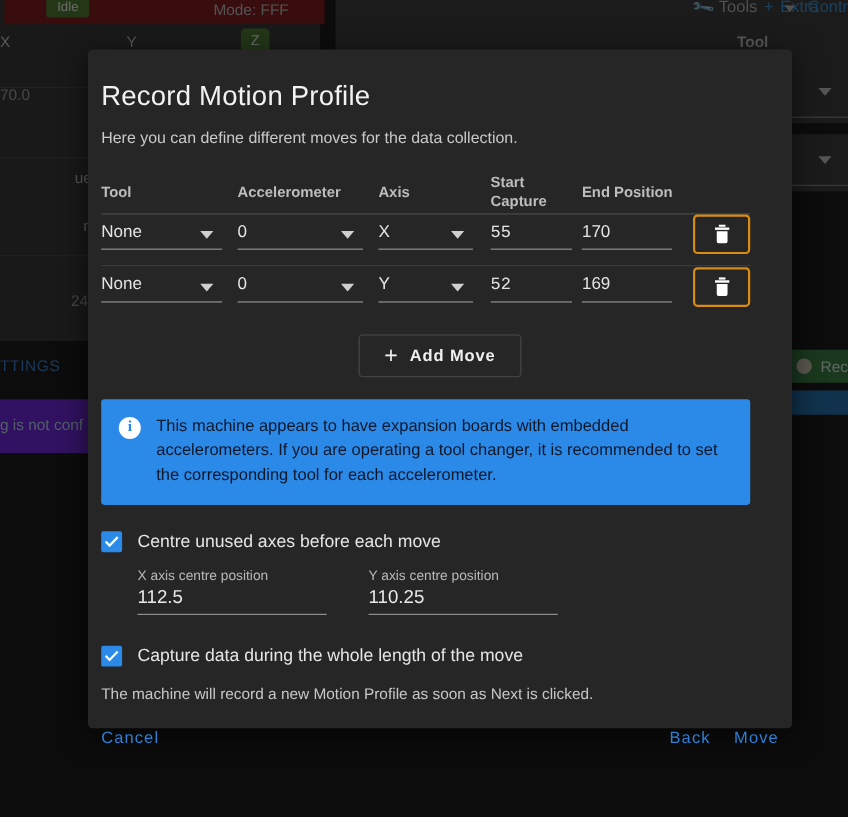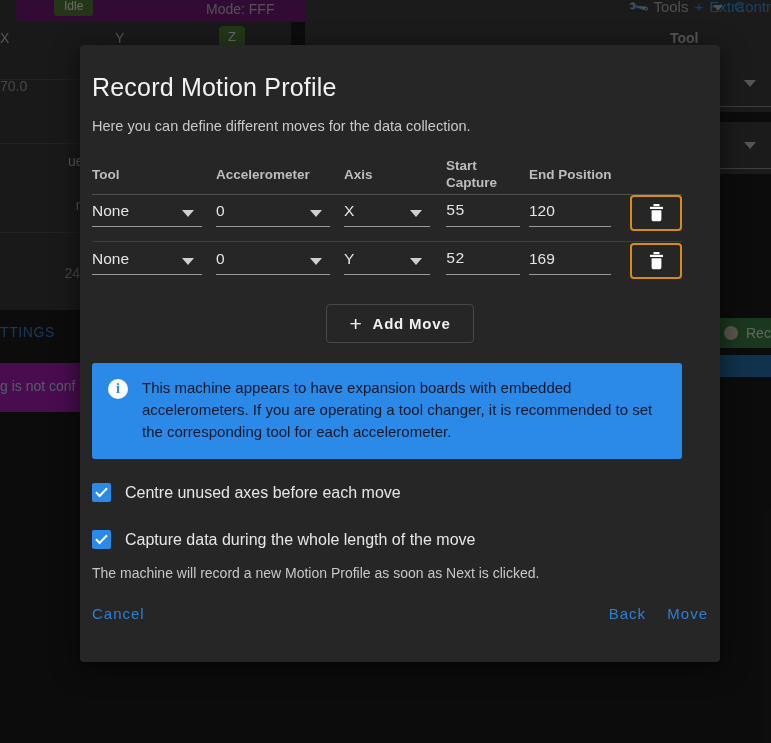--- a/index.html
+++ b/index.html
@@ -12,22 +12,22 @@
   #root { position: relative; width: 771px; height: 743px; }
 
   
   .bg { position: absolute; inset: 0; background: #1c1c1c; }
 
   .bg-panel-left {
     position: absolute; left: 0; top: 0; width: 291px; height: 310px;
     background: #393939;
   }
   .bg-statusbar {
-    position: absolute; left: 16px; top: 0; width: 291px; height: 22px;
-    background: #701a75; display: flex; align-items: center;
+    position: absolute; left: 4px; top: 0; width: 291px; height: 22px;
+    background: #7f1d1d; display: flex; align-items: center;
   }
   .badge-idle {
     position: absolute; left: 38px; top: -4px;
     background: #4e7a33; color: #e8e8e8; font-size: 12px;
     padding: 3px 10px; border-radius: 3px;
   }
   .mode-label {
     position: absolute; left: 190px; top: 1px;
     color: #b7b7b7; font-size: 14px;
   }
@@ -56,21 +56,21 @@
   .bg-vin-value {
     position: absolute; left: 0; top: 265px; width: 105px;
     color: #9c9c9c; font-size: 14px; text-align: right;
   }
   .bg-settings {
     position: absolute; left: 0px; top: 324px;
     color: #3b7cc4; font-size: 14px; letter-spacing: .6px;
   }
   .bg-blue-banner {
     position: absolute; left: 0; top: 363px; width: 96px; height: 49px;
-    background: #a21caf;
+    background: #6d28d9;
   }
   .bg-blue-banner span {
     position: absolute; left: 0px; top: 15px; color: #b5cfe2; font-size: 14px; white-space: nowrap;
   }
 
   
   .bg-panel-right {
     position: absolute; left: 305px; top: 0; width: 466px; height: 60px;
     background: #3c3c3c;
   }
@@ -312,21 +312,21 @@
         <div class="caret k-accel"></div>
         <div class="cell-line l-accel"></div>
 
         <span class="cell cell-val c-axis">X</span>
         <div class="caret k-axis"></div>
         <div class="cell-line l-axis"></div>
 
         <span class="cell cell-val c-start">55</span>
         <div class="cell-line l-start"></div>
 
-        <span class="cell cell-val c-end">120</span>
+        <span class="cell cell-val c-end">170</span>
         <div class="cell-line l-end"></div>
 
         <button class="del-btn">
           <svg width="15" height="18" viewBox="0 0 15 18">
             <rect x="4.5" y="0" width="6" height="2.2" fill="#ffffff"></rect>
             <rect x="1" y="2.8" width="13" height="2.2" fill="#ffffff"></rect>
             <path d="M2.6 6.2 h9.8 v9.4 a1.6 1.6 0 0 1 -1.6 1.6 h-6.6 a1.6 1.6 0 0 1 -1.6 -1.6 z" fill="#ffffff"></path>
           </svg>
         </button>
         <div class="row-rule"></div>
@@ -375,20 +375,32 @@
 
     <div class="chk-row">
       <span class="chkbox">
         <svg width="13" height="11" viewBox="0 0 13 11">
           <path d="M1 5.2 L4.6 9 L12 1.3" stroke="#ffffff" stroke-width="2" fill="none"></path>
         </svg>
       </span>
       <span class="chk-label">Centre unused axes before each move</span>
     </div>
 
+    <div class="centre-fields">
+      <div class="field">
+        <div class="field-label">X axis centre position</div>
+        <div class="field-value">112.5</div>
+        <div class="field-line"></div>
+      </div>
+      <div class="field">
+        <div class="field-label">Y axis centre position</div>
+        <div class="field-value">110.25</div>
+        <div class="field-line"></div>
+      </div>
+    </div>
 
     <div class="chk-row" style="margin-top:28px;">
       <span class="chkbox">
         <svg width="13" height="11" viewBox="0 0 13 11">
           <path d="M1 5.2 L4.6 9 L12 1.3" stroke="#ffffff" stroke-width="2" fill="none"></path>
         </svg>
       </span>
       <span class="chk-label">Capture data during the whole length of the move</span>
     </div>
 

